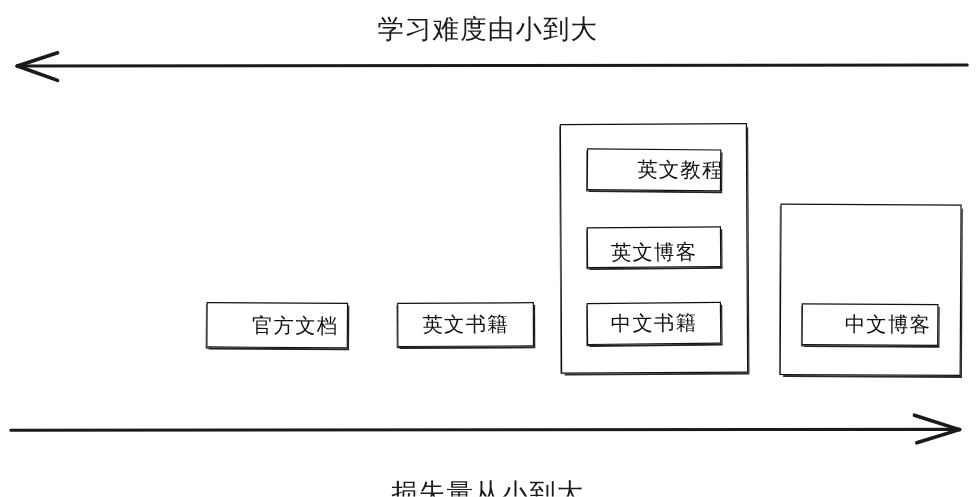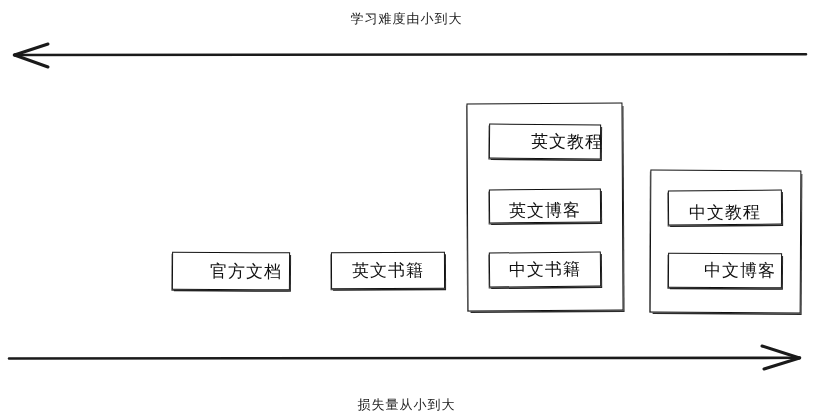--- a/index.html
+++ b/index.html
@@ -10,21 +10,21 @@
   #canvas {
     position: relative;
     width: 813px;
     height: 414px;
     background: #ffffff;
     font-family: "DejaVu Sans", "Liberation Sans", sans-serif;
     overflow: hidden;
   }
   .axis-label {
     position: absolute;
-    font-size: 13px;
+    font-size: 22px;
     color: #1a1a1a;
     letter-spacing: 1px;
     white-space: nowrap;
     text-align: center;
     font-weight: 400;
   }
   #label-top {
     left: 0;
     right: 0;
     top: 10px;
@@ -112,23 +112,20 @@
   <div class="node skew-a" style="left:489px; top:189px; width:112px; height:34px;">
     <span>英文博客</span>
   </div>
 
   <div class="node skew-e" style="left:489px; top:252px; width:112px; height:35px;">
     <span>中文书籍</span>
   </div>
 
   <div class="group-box g2" style="left:650px; top:170px; width:151px; height:143px;"></div>
 
-  <div class="node skew-a" style="left:668px; top:190px; width:114px; height:35px;">
-    <span>中文教程</span>
-  </div>
 
   <div class="node skew-b" style="left:668px; top:253px; width:114px; height:35px;">
     <span>中文博客</span>
   </div>
 
   <div class="axis-label" id="label-bottom">损失量从小到大</div>
 
 </div>
 
 </body></html>

